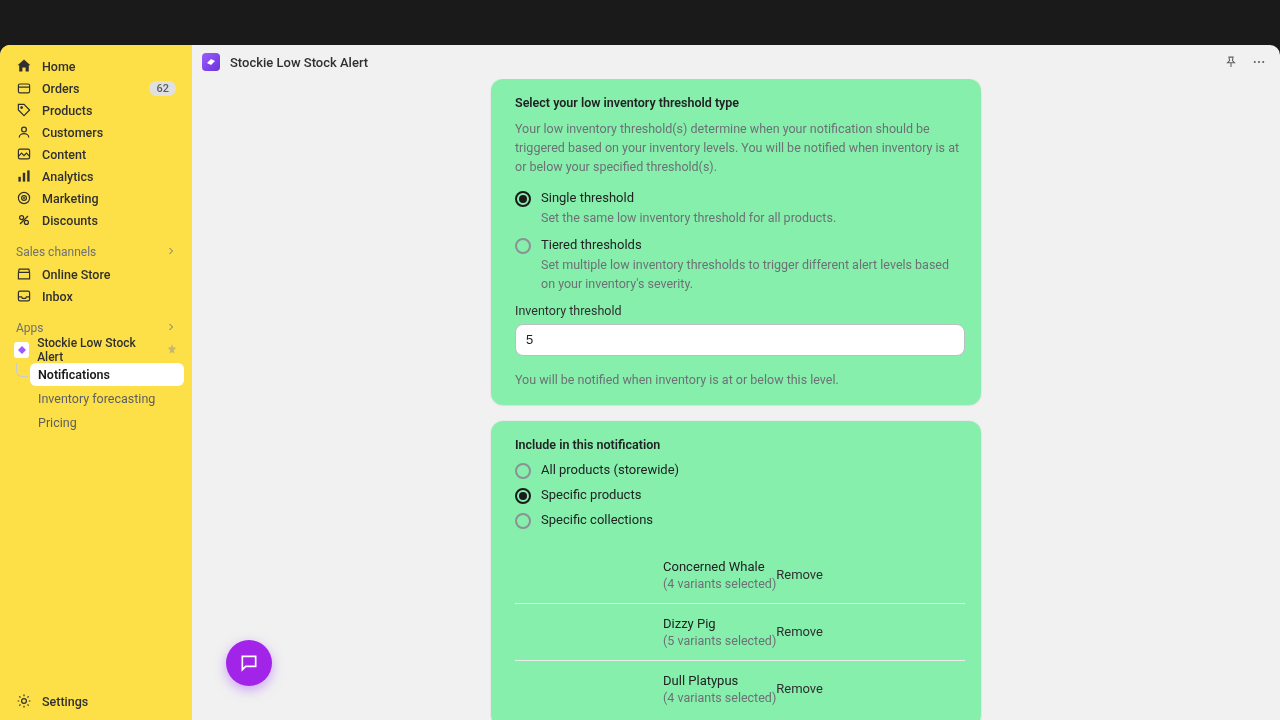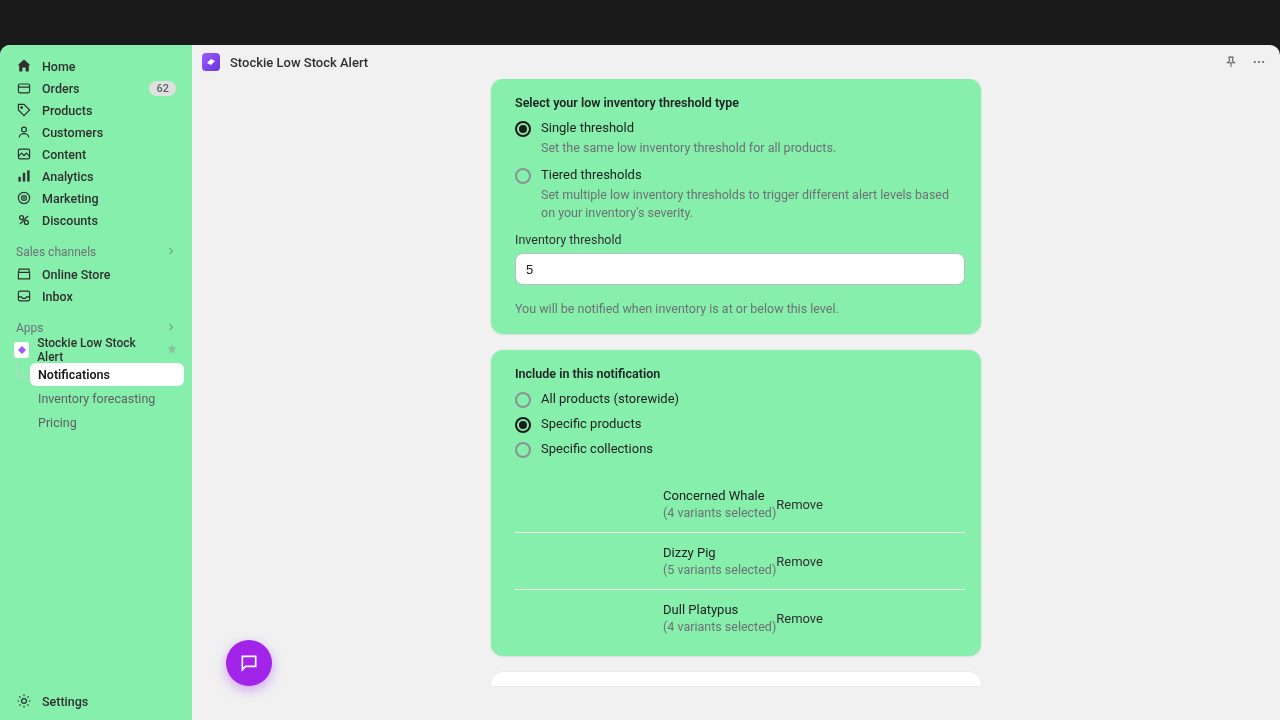--- a/index.html
+++ b/index.html
@@ -27,21 +27,21 @@
     background: #f1f1f1;
     border-top-left-radius: 10px;
     border-top-right-radius: 10px;
     display: flex;
     overflow: hidden;
   }
 
   
   .sidebar {
     width: 192px;
-    background: #86efac;
+    background: #fde047;
     display: flex;
     flex-direction: column;
     padding: 10px 8px 0 8px;
     flex-shrink: 0;
   }
   .nav-item {
     display: flex;
     align-items: center;
     gap: 10px;
     padding: 4px 8px;
@@ -439,20 +439,21 @@
               <circle cx="16" cy="10" r="1.5"></circle>
             </svg>
         </span>
       </div>
     </div>
 
     <div class="content">
 
       <div class="card">
         <div class="card-title">Select your low inventory threshold type</div>
+        <div class="card-desc">Your low inventory threshold(s) determine when your notification should be triggered based on your inventory levels. You will be notified when inventory is at or below your specified threshold(s).</div>
 
         <div class="radio-row">
           <span class="radio selected"></span>
           <span class="radio-label">Single threshold</span>
         </div>
         <div class="radio-sub">Set the same low inventory threshold for all products.</div>
 
         <div class="radio-row">
           <span class="radio"></span>
           <span class="radio-label">Tiered thresholds</span>

